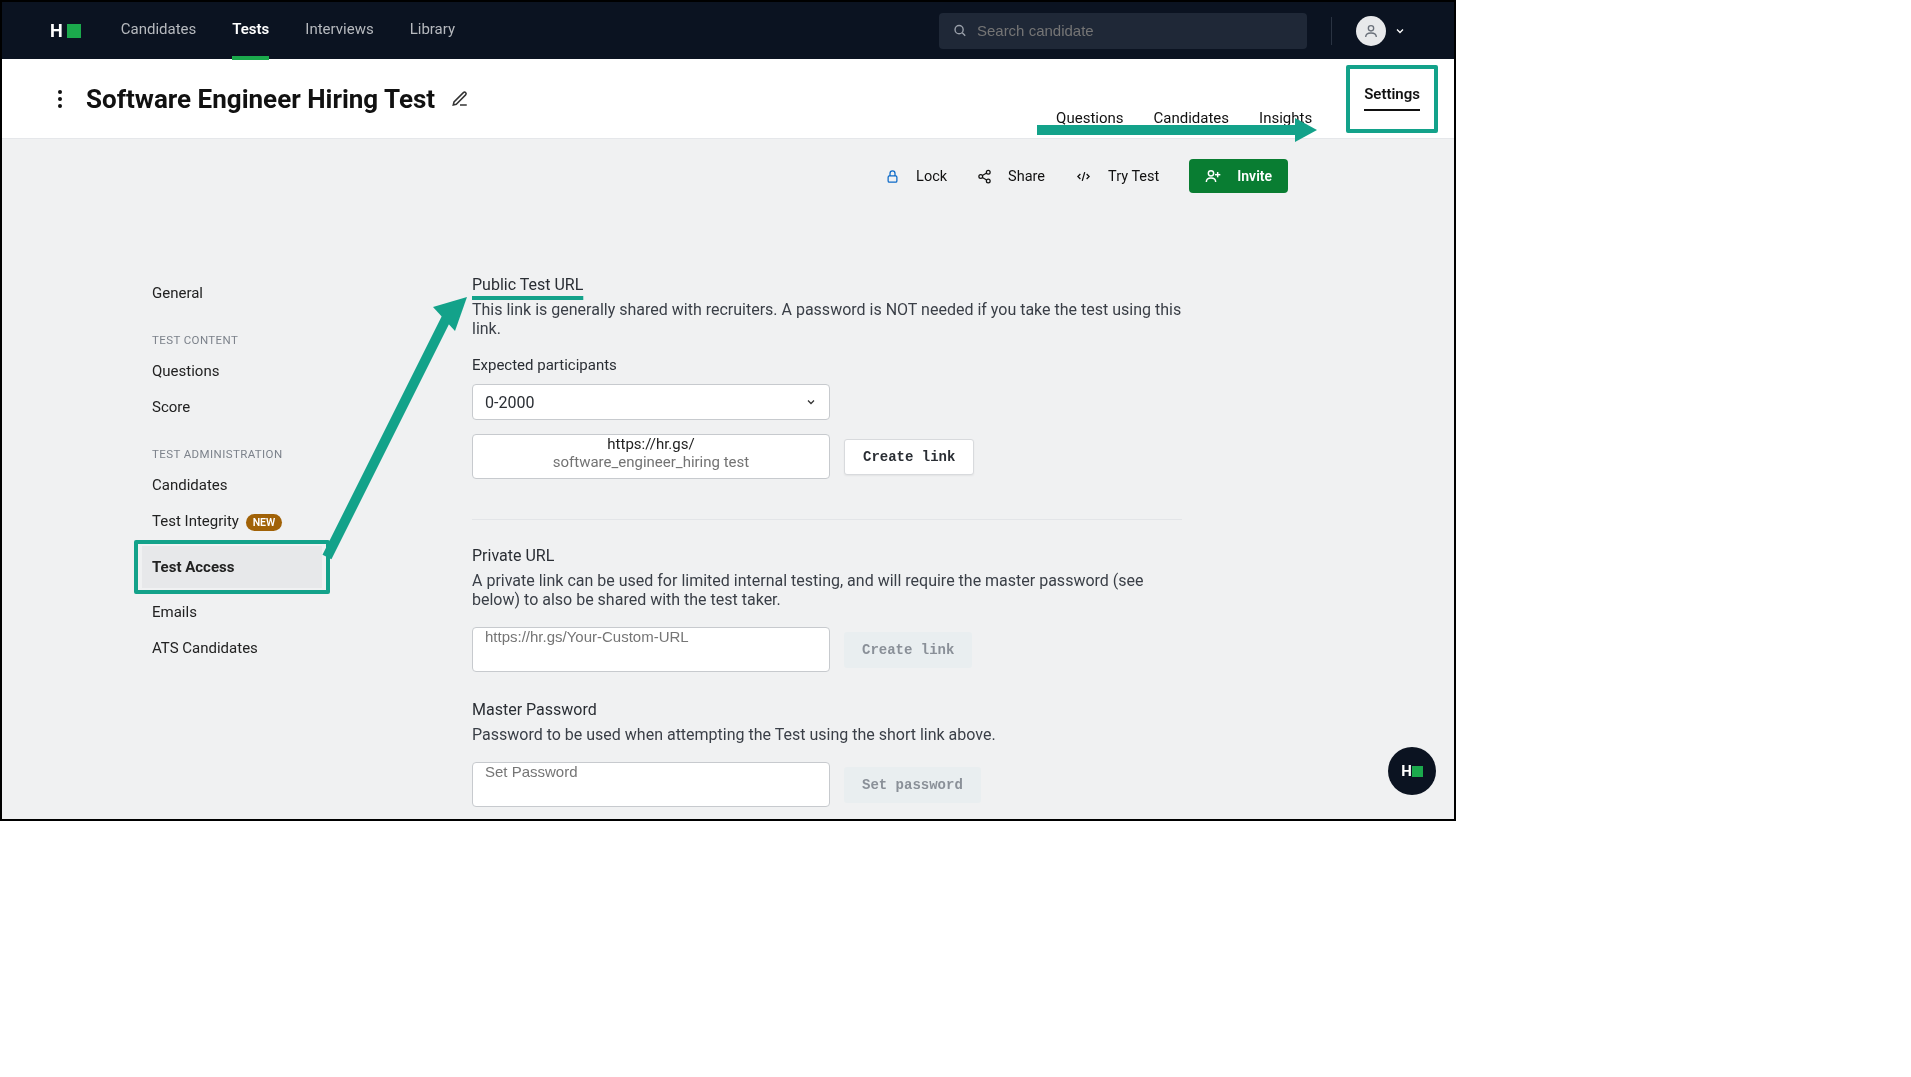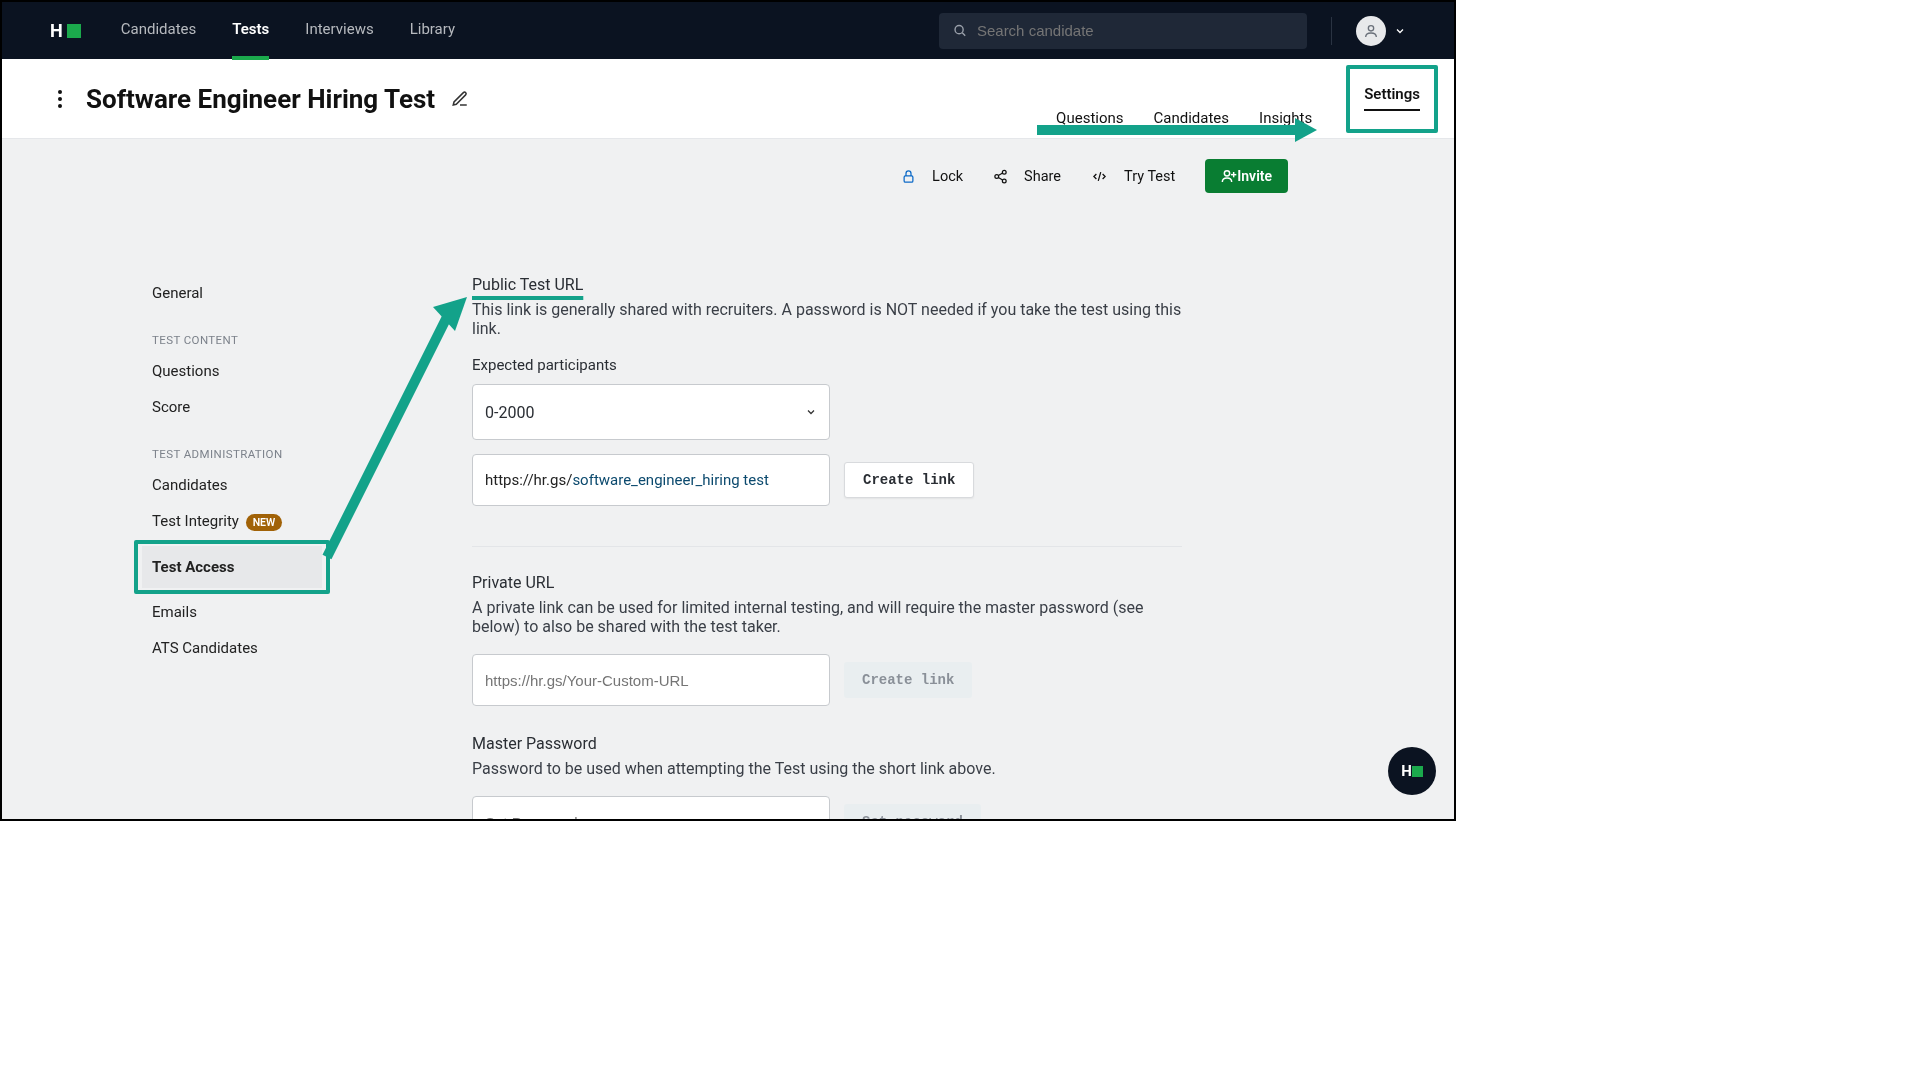--- a/index.html
+++ b/index.html
@@ -67,21 +67,21 @@
 }
 
 
 .bodyarea { background: #f0f1f2; display: flex; height: calc(100% - 137px); }
 .actionrow {
   position: absolute; top: 157px; right: 166px; display: flex; gap: 30px; align-items: center;
 }
 .actionlink { display: flex; align-items: center; gap: 16px; font-size: 14.5px; color: #111; cursor: pointer; }
 .invite-btn {
   background: #097d32; color: #fff; border-radius: 4px; padding: 9px 16px;
-  display: flex; align-items: center; gap: 0; font-weight: 600; font-size: 14px; cursor: pointer;
+  display: flex; align-items: center; gap: 16px; font-weight: 600; font-size: 14px; cursor: pointer;
 }
 
 
 .sidebar { width: 310px; padding: 136px 0 0 150px; font-size: 15px; }
 .side-item { padding: 9px 0 9px 0; color: #222; cursor: pointer; }
 .side-heading { font-size: 11.5px; color: #7c828b; letter-spacing: 0.4px; padding: 22px 0 6px; }
 .side-item.active {
   background: #e7e8ea; font-weight: 700; padding: 12px 0 12px 10px; margin-left: -10px;
 }
 .badge-new {
@@ -94,32 +94,32 @@
 }
 .testaccess-highlight .side-item.active { margin-left: 0; }
 
 
 .mainform { padding: 136px 0 0 160px; width: 870px; color: #2a2e34; }
 .sectitle { font-size: 16px; margin-bottom: 6px; }
 .sectitle.under { text-decoration: underline; text-decoration-color: #13a28a; text-decoration-thickness: 4px; text-underline-offset: 6px; }
 .secdesc { font-size: 16px; color: #3a3f47; margin-bottom: 18px; }
 .fieldlabel { font-size: 15px; margin-bottom: 10px; }
 .selectwrap {
-  position: relative; width: 358px; height: 56px; border: 1px solid #c7cace;
+  position: relative; width: 358px; height: 36px; border: 1px solid #c7cace;
   border-radius: 4px; background: #fff; display: flex; align-items: center; padding: 0 12px;
   margin-bottom: 14px; cursor: pointer;
 }
 .selectwrap .chv { position: absolute; right: 12px; }
 .urlrow { display: flex; gap: 14px; align-items: center; }
 .urlinput {
-  width: 358px; height: 52px; border: 1px solid #c7cace; border-radius: 4px;
-  background: #fff; display: flex; align-items: center; padding: 0 12px; font-size: 15px;
+  width: 358px; height: 45px; border: 1px solid #c7cace; border-radius: 4px;
+  background: #fff; display: flex; align-items: center; padding: 0 12px; font-size: 15px; flex-direction: column;
 }
 .urlinput .pfx { color: #222; }
-.urlinput .sfx { color: #0c4a6e; }
+.urlinput .sfx { color: #737373; }
 .urlinput input { border: none; outline: none; font-size: 15px; width: 100%; }
 .btn-outline {
   background: #fff; border: 1px solid #d8dadd; border-radius: 3px; padding: 9px 18px;
   font-family: "Courier New", monospace; font-weight: 700; font-size: 14px; cursor: pointer;
   box-shadow: 0 1px 2px rgba(0,0,0,0.06);
 }
 .btn-disabled {
   background: #e9eef0; color: #8a9098; border: none; border-radius: 3px; padding: 10px 18px;
   font-family: "Courier New", monospace; font-weight: 700; font-size: 14px;
 }

